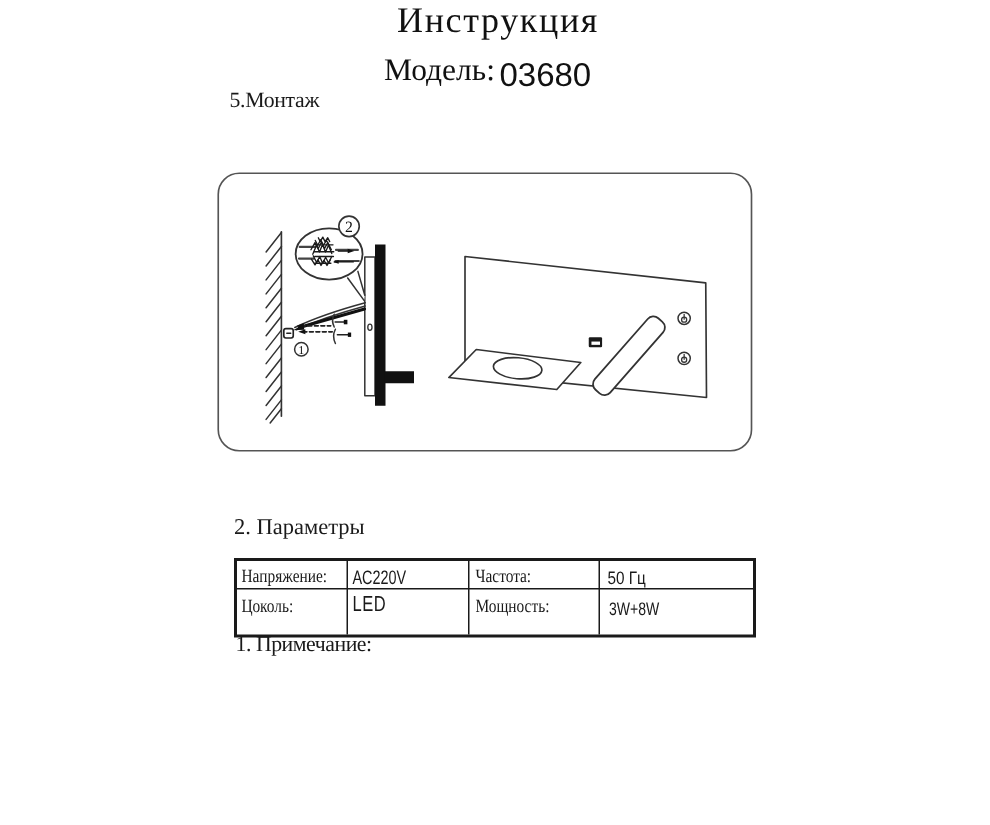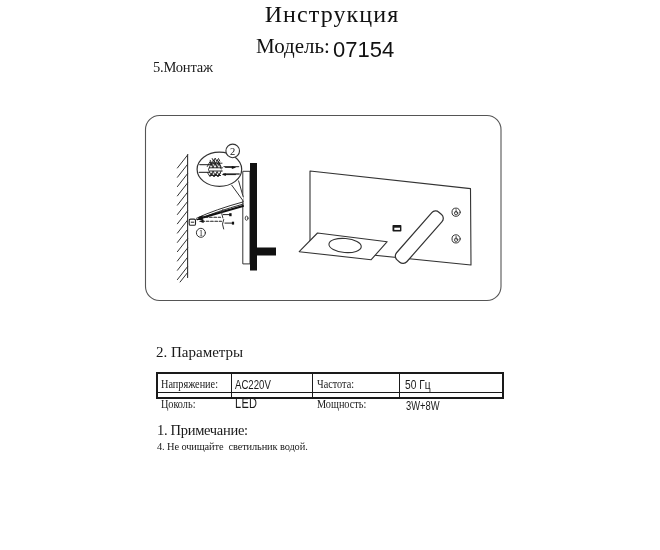--- a/index.html
+++ b/index.html
@@ -5,21 +5,21 @@
   html,body{margin:0;padding:0;}
   body{width:660px;height:550px;background:#fff;position:relative;overflow:hidden;
        font-family:"Liberation Serif",serif;color:#1a1a1a;}
   .abs{position:absolute;}
 </style>
 </head>
 <body>
 
 <div class="abs" style="left:0;top:1px;width:664px;text-align:center;font-size:24px;letter-spacing:1.1px;color:#111;">Инструкция</div>
 
-<div class="abs" style="left:256px;top:33.2px;font-size:21px;color:#111;">Модель:<span style="font-family:'Liberation Sans',sans-serif;font-size:22px;position:relative;top:3.4px;left:3px;">07154</span></div>
+<div class="abs" style="left:256px;top:33.2px;font-size:21px;color:#111;">Модель:<span style="font-family:'Liberation Sans',sans-serif;font-size:22px;position:relative;top:3.4px;left:3px;">03680</span></div>
 
 <div class="abs" style="left:153px;top:58.7px;font-size:14.5px;letter-spacing:-0.2px;">5.Монтаж</div>
 
 <svg class="abs" style="left:0;top:0;" width="660" height="550" viewBox="0 0 660 550" fill="none" stroke-linecap="round" stroke-linejoin="round">
 
   <rect x="145.5" y="115.5" width="355.5" height="185" rx="14" fill="#fff" stroke="#555" stroke-width="1.1"></rect>
 
   <path d="M187.6 154.5 V277.5" stroke="#333" stroke-width="1.1"></path>
 
   <g stroke="#333" stroke-width="1">
@@ -125,21 +125,21 @@
   <circle cx="456.1" cy="213.1" r="1.7" stroke="#333" stroke-width="0.85"></circle>
   <path d="M456.1 209.6 v3.2" stroke="#333" stroke-width="0.85"></path>
 
   <circle cx="456.1" cy="238.9" r="4.1" fill="#fff" stroke="#333" stroke-width="1"></circle>
   <circle cx="456.1" cy="239.8" r="1.7" stroke="#333" stroke-width="0.85"></circle>
   <path d="M456.1 236.3 v3.2" stroke="#333" stroke-width="0.85"></path>
 </svg>
 
 <div class="abs" style="left:156px;top:344px;font-size:15px;text-align:center;">2. Параметры</div>
 
-<div class="abs" style="left:155.5px;top:372px;width:348.5px;height:27px;border:2px solid #1a1a1a;box-sizing:border-box;">
+<div class="abs" style="left:155.5px;top:372px;width:348.5px;height:53px;border:2px solid #1a1a1a;box-sizing:border-box;">
 
   <div class="abs" style="left:0;top:18px;width:100%;height:1.2px;background:#1a1a1a;"></div>
 
   <div class="abs" style="left:73px;top:0;width:1.2px;height:100%;background:#1a1a1a;"></div>
   <div class="abs" style="left:154px;top:0;width:1.2px;height:100%;background:#1a1a1a;"></div>
   <div class="abs" style="left:241px;top:0;width:1.2px;height:100%;background:#1a1a1a;"></div>
 
   <div class="abs" style="left:3px;top:2.5px;font-size:12.5px;transform:scaleX(0.82);transform-origin:0 0;white-space:nowrap;">Напряжение:</div>
 
   <div class="abs" style="left:77px;top:2.8px;font-size:13px;font-family:'Liberation Sans',sans-serif;transform:scaleX(0.74);transform-origin:0 0;">AC220V</div>
@@ -157,15 +157,14 @@
   <div class="abs" style="left:248px;top:24.8px;font-size:12px;font-family:'Liberation Sans',sans-serif;transform:scaleX(0.78);transform-origin:0 0;white-space:nowrap;">3W+8W</div>
 </div>
 
 <div class="abs" style="left:157px;top:422.2px;font-size:14.5px;letter-spacing:-0.3px;">1. Примечание:</div>
 
 <div class="abs" style="left:157px;top:439.8px;width:380px;font-size:10.4px;letter-spacing:-0.12px;line-height:13.4px;">
 
 
 
 
-  <div>4. Не очищайте&nbsp; светильник водой.</div>
 
 </div>
 
 </body></html>

